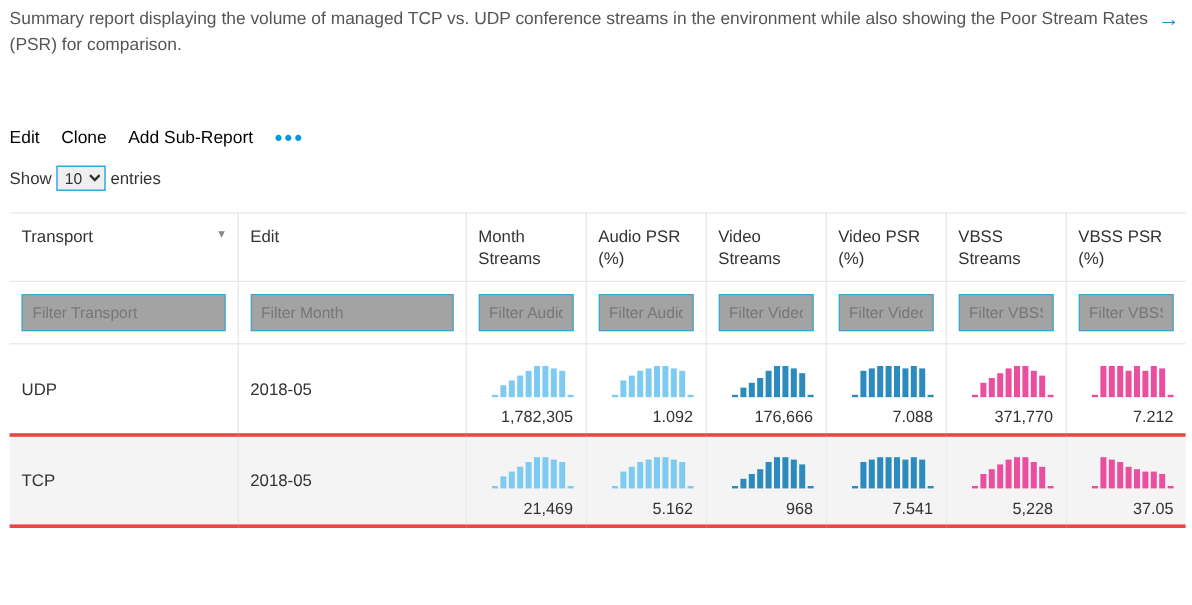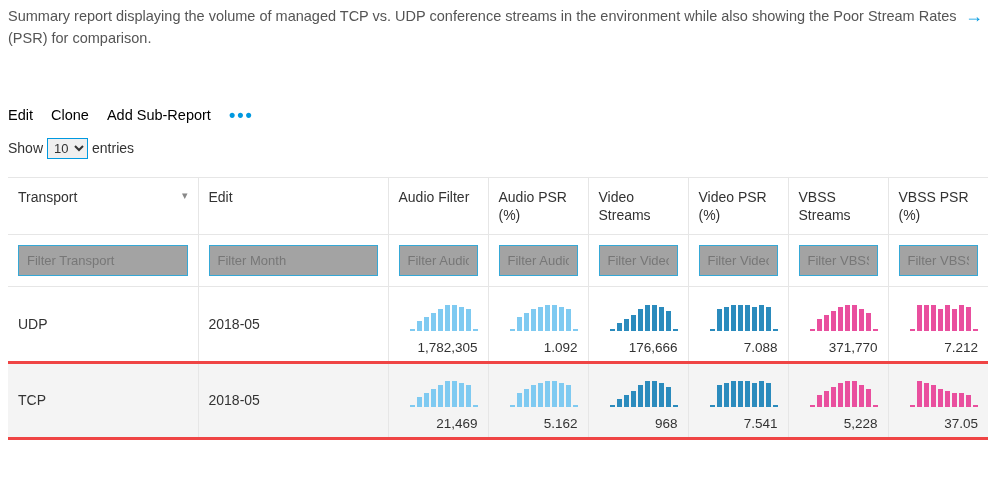--- a/index.html
+++ b/index.html
@@ -189,21 +189,21 @@
   </colgroup>
   <thead>
     <tr>
       <th class="sortable">
         <div class="hdr">
             <span>Transport</span>
             <span class="sort-ind">▾</span>
           </div>
       </th>
       <th>Edit</th>
-      <th>Audio Filter</th>
+      <th>Month Streams</th>
       <th>Audio PSR (%)</th>
       <th>Video Streams</th>
       <th>Video PSR (%)</th>
       <th>VBSS Streams</th>
       <th>VBSS PSR (%)</th>
     </tr>
   </thead>
   <tbody>
     <tr class="filter-row">
       <td><input class="filter-input" placeholder="Filter Transport" style=""></td>

